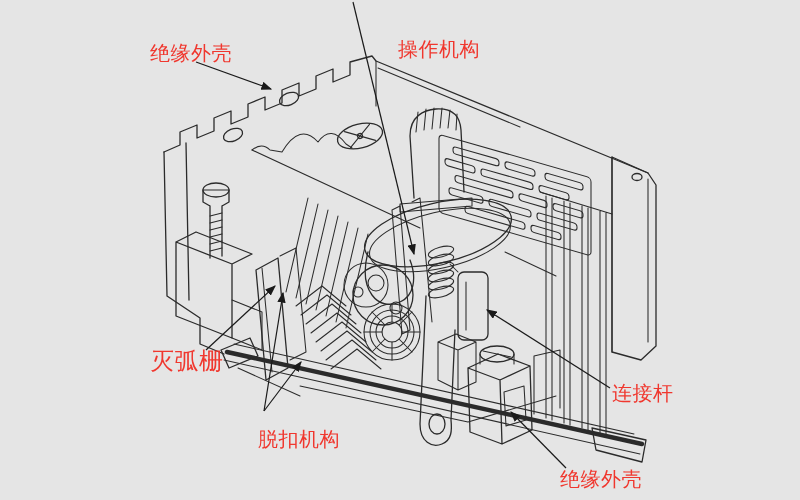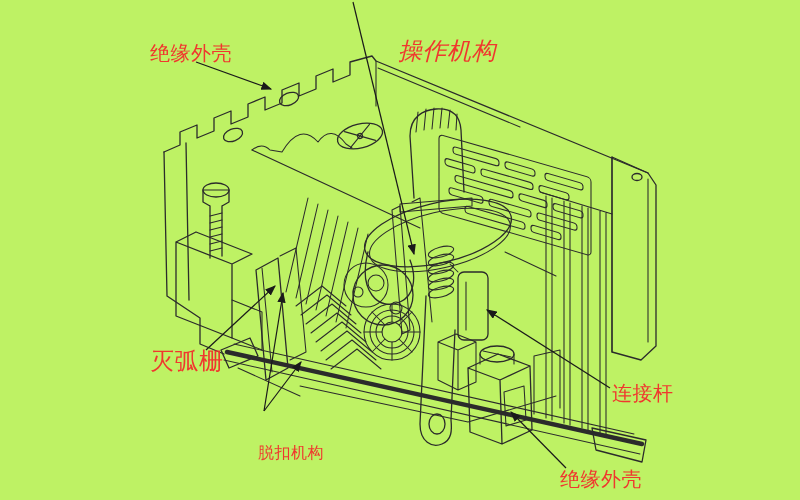--- a/index.html
+++ b/index.html
@@ -1,17 +1,17 @@
 <!DOCTYPE html>
 <html><head>
 <meta charset="utf-8">
 <style>
   html,body{margin:0;padding:0;background:#fff;}
   .stage{
-    position:relative;width:800px;height:500px;background:#bef264;overflow:hidden;
+    position:relative;width:800px;height:500px;background:#e5e5e5;overflow:hidden;
     font-family:"Liberation Sans",sans-serif;
   }
   .stage svg{position:absolute;left:0;top:0;}
   #drawing path,#drawing line,#drawing ellipse,#drawing circle,#drawing rect{
     fill:none;stroke:#2b2b2b;stroke-width:1.3;stroke-linejoin:round;stroke-linecap:round;
   }
   #drawing .thin{stroke-width:1.05;}
   #drawing .thick{stroke-width:4.5;}
   .diagram-label{
     position:absolute;white-space:nowrap;font-size:20px;line-height:1.1;
@@ -172,19 +172,19 @@
       <line x1="353" y1="2" x2="414" y2="254" stroke="#1a1a1a" stroke-width="1.2" marker-end="url(#arrowhead)"></line>
       <line x1="206" y1="350" x2="275" y2="286" stroke="#1a1a1a" stroke-width="1.2" marker-end="url(#arrowhead)"></line>
       <line x1="264" y1="411" x2="283" y2="293" stroke="#1a1a1a" stroke-width="1.2" marker-end="url(#arrowhead)"></line>
       <line x1="264" y1="411" x2="301" y2="362" stroke="#1a1a1a" stroke-width="1.2" marker-end="url(#arrowhead)"></line>
       <line x1="610" y1="388" x2="487" y2="310" stroke="#1a1a1a" stroke-width="1.2" marker-end="url(#arrowhead)"></line>
       <line x1="566" y1="468" x2="511" y2="412" stroke="#1a1a1a" stroke-width="1.2" marker-end="url(#arrowhead)"></line>
     </svg>
 
   <div id="labels">
       <span class="diagram-label" style="left: 150px; top: 42px; color: rgb(240, 55, 46); font-size: 20px;">绝缘外壳</span>
-      <span class="diagram-label" style="left: 398px; top: 38px; color: rgb(240, 55, 46); font-size: 24px; font-style: italic;">操作机构</span>
+      <span class="diagram-label" style="left: 398px; top: 38px; color: rgb(240, 55, 46); font-size: 20px;">操作机构</span>
       <span class="diagram-label" style="left: 150px; top: 348px; color: rgb(240, 55, 46); font-size: 24px;">灭弧栅</span>
-      <span class="diagram-label" style="left: 258px; top: 428px; color: rgb(240, 55, 46); font-size: 16px; margin-top: 16px;">脱扣机构</span>
+      <span class="diagram-label" style="left: 258px; top: 428px; color: rgb(240, 55, 46); font-size: 20px;">脱扣机构</span>
       <span class="diagram-label" style="left: 612px; top: 382px; color: rgb(240, 55, 46); font-size: 20px;">连接杆</span>
       <span class="diagram-label" style="left: 560px; top: 468px; color: rgb(240, 55, 46); font-size: 20px;">绝缘外壳</span>
     </div>
 </div>
 
 </body></html>

